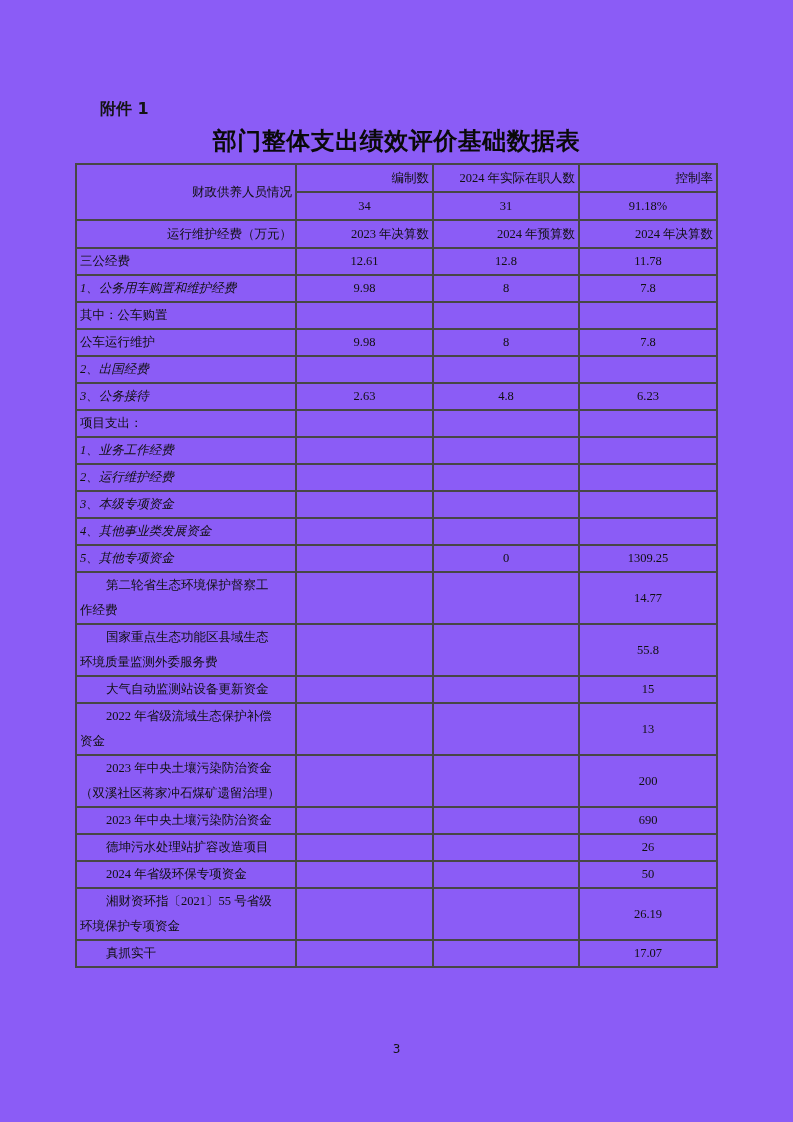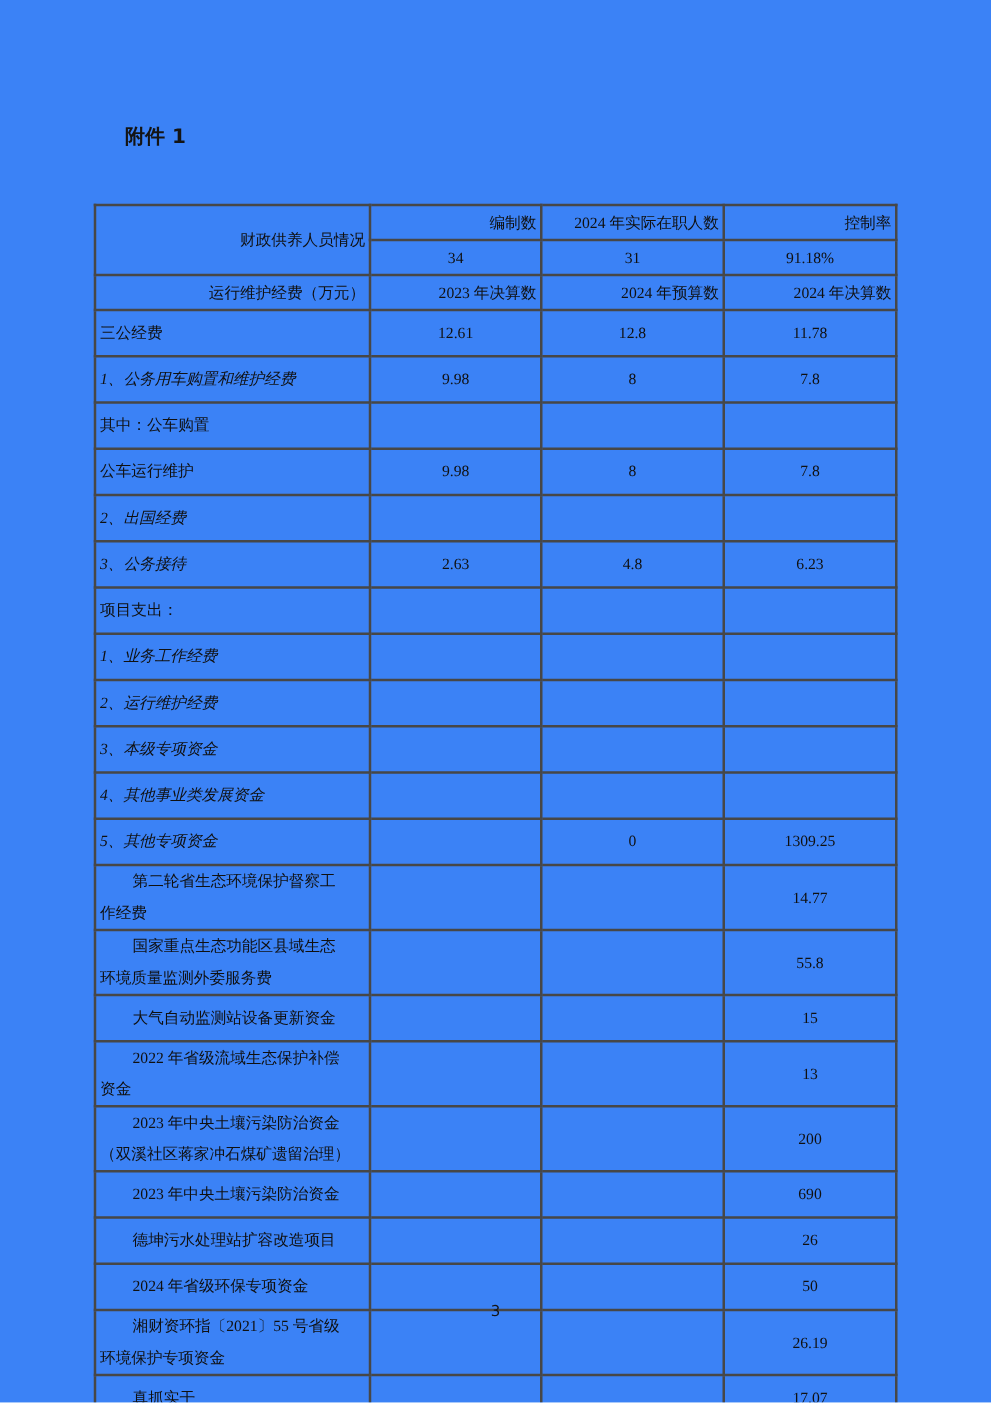--- a/index.html
+++ b/index.html
@@ -1,20 +1,20 @@
 <!DOCTYPE html>
 <html><head>
 <meta charset="utf-8">
 <style>
   html, body { margin: 0; padding: 0; background: #ffffff; }
   .page {
     position: relative;
     width: 793px;
     height: 1122px;
-    background: #3b82f6;
+    background: #8b5cf6;
     font-family: "Liberation Serif", serif;
     color: #0d0d0d;
     overflow: hidden;
   }
   .attachment {
     position: absolute;
     left: 100px;
     top: 99px;
     font-family: "DejaVu Sans", sans-serif;
     font-weight: bold;
@@ -43,21 +43,21 @@
   }
   .datatable td {
     border: 2px solid #474747;
     padding: 0 3px;
     vertical-align: middle;
     font-size: 12.5px;
     line-height: 25px;
     color: #101010;
     overflow: hidden;
   }
-  .datatable tr { height: 37px; }
+  .datatable tr { height: 27px; }
   .datatable tr.hrow { height: 28px; }
   .hdr { text-align: right; }
   .num-cell { text-align: center; font-size: 13px; }
   .label-cell { white-space: pre-line; }
   .flush { padding-left: 4px; }
   .l1 { padding-left: 28px; font-style: italic; }
   .l2 { padding-left: 40px; }
   .l3 { padding-left: 70px; }
   .para { padding-left: 4px; text-indent: 26px; }
   .pagenum {
@@ -71,20 +71,21 @@
     color: #141414;
   }
 </style>
 </head>
 <body>
 
 <div class="page">
 
   <div class="attachment">附件 1</div>
 
+  <div class="title">部门整体支出绩效评价基础数据表</div>
 
   <table class="datatable">
     <colgroup>
       <col style="width:220px">
       <col style="width:137px">
       <col style="width:146px">
       <col style="width:138px">
     </colgroup>
     <tbody id="table-body">
       <tr class="hrow">

